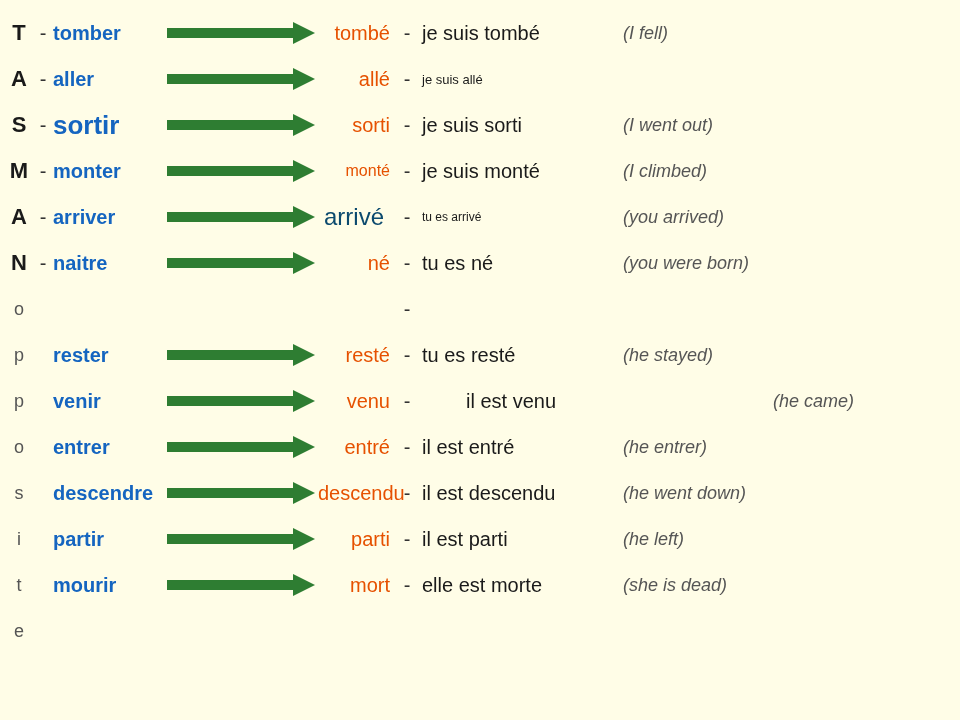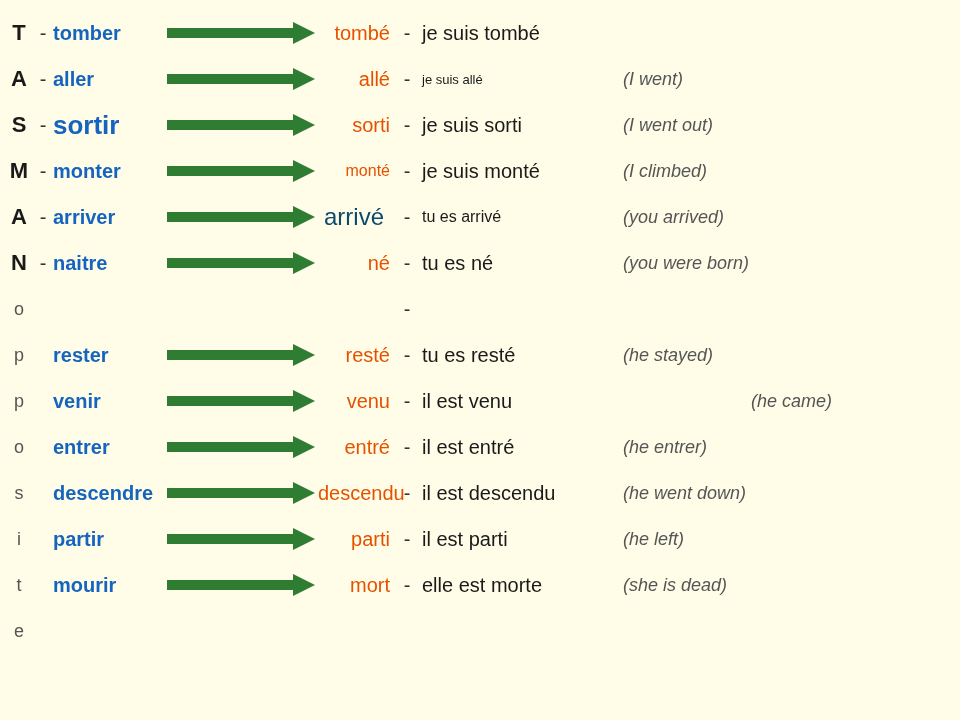--- a/index.html
+++ b/index.html
@@ -38,35 +38,35 @@
         <span style="width: 110px; font-size: 20px; font-weight: bold; color: rgb(21, 101, 192); flex-shrink: 0;">tomber</span>
         <div style="width: 155px; flex-shrink: 0; display: flex; align-items: center; justify-content: center;">
           <div style="position: relative; width: 148px; height: 22px;">
             <div style="position: absolute; top: 6px; left: 0px; width: 128px; height: 10px; background: rgb(46, 125, 50);"></div>
             <div style="position: absolute; right: 0px; top: 0px; width: 0px; height: 0px; border-top: 11px solid transparent; border-bottom: 11px solid transparent; border-left: 22px solid rgb(46, 125, 50);"></div>
           </div>
         </div>
         <span style="width: 80px; font-size: 20px; color: rgb(230, 81, 0); flex-shrink: 0; text-align: right; padding-right: 8px;">tombé</span>
         <span style="width: 18px; text-align: center; font-size: 20px; color: rgb(51, 51, 51); flex-shrink: 0;">-</span>
         <span style="width: 195px; font-size: 20px; color: rgb(26, 26, 26); flex-shrink: 0; padding-left: 6px;">je suis tombé</span>
+        <span style="font-size: 18px; color: rgb(85, 85, 85); font-style: italic; flex: 1 1 0%; text-align: left; padding-left: 12px;">(I fell)</span>
       </div>
       <div style="display: flex; align-items: center; height: 46px; width: 100%;">
         <span style="width: 28px; font-size: 22px; font-weight: bold; color: rgb(26, 26, 26); text-align: center; flex-shrink: 0;">A</span>
         <span style="width: 20px; text-align: center; font-size: 20px; color: rgb(51, 51, 51); flex-shrink: 0;">-</span>
         <span style="width: 110px; font-size: 20px; font-weight: bold; color: rgb(21, 101, 192); flex-shrink: 0;">aller</span>
         <div style="width: 155px; flex-shrink: 0; display: flex; align-items: center; justify-content: center;">
           <div style="position: relative; width: 148px; height: 22px;">
             <div style="position: absolute; top: 6px; left: 0px; width: 128px; height: 10px; background: rgb(46, 125, 50);"></div>
             <div style="position: absolute; right: 0px; top: 0px; width: 0px; height: 0px; border-top: 11px solid transparent; border-bottom: 11px solid transparent; border-left: 22px solid rgb(46, 125, 50);"></div>
           </div>
         </div>
         <span style="width: 80px; font-size: 20px; color: rgb(230, 81, 0); flex-shrink: 0; text-align: right; padding-right: 8px;">allé</span>
         <span style="width: 18px; text-align: center; font-size: 20px; color: rgb(51, 51, 51); flex-shrink: 0;">-</span>
         <span style="width: 195px; font-size: 13px; color: rgb(26, 26, 26); flex-shrink: 0; padding-left: 6px;">je suis allé</span>
-        <span style="font-size: 18px; color: rgb(85, 85, 85); font-style: italic; flex: 1 1 0%; text-align: left; padding-left: 12px;">(I went)</span>
       </div>
       <div style="display: flex; align-items: center; height: 46px; width: 100%;">
         <span style="width: 28px; font-size: 22px; font-weight: bold; color: rgb(26, 26, 26); text-align: center; flex-shrink: 0;">S</span>
         <span style="width: 20px; text-align: center; font-size: 20px; color: rgb(51, 51, 51); flex-shrink: 0;">-</span>
         <span style="width: 110px; font-size: 26px; font-weight: bold; color: rgb(21, 101, 192); flex-shrink: 0;">sortir</span>
         <div style="width: 155px; flex-shrink: 0; display: flex; align-items: center; justify-content: center;">
           <div style="position: relative; width: 148px; height: 22px;">
             <div style="position: absolute; top: 6px; left: 0px; width: 128px; height: 10px; background: rgb(46, 125, 50);"></div>
             <div style="position: absolute; right: 0px; top: 0px; width: 0px; height: 0px; border-top: 11px solid transparent; border-bottom: 11px solid transparent; border-left: 22px solid rgb(46, 125, 50);"></div>
           </div>
@@ -96,21 +96,21 @@
         <span style="width: 20px; text-align: center; font-size: 20px; color: rgb(51, 51, 51); flex-shrink: 0;">-</span>
         <span style="width: 110px; font-size: 20px; font-weight: bold; color: rgb(21, 101, 192); flex-shrink: 0;">arriver</span>
         <div style="width: 155px; flex-shrink: 0; display: flex; align-items: center; justify-content: center;">
           <div style="position: relative; width: 148px; height: 22px;">
             <div style="position: absolute; top: 6px; left: 0px; width: 128px; height: 10px; background: rgb(46, 125, 50);"></div>
             <div style="position: absolute; right: 0px; top: 0px; width: 0px; height: 0px; border-top: 11px solid transparent; border-bottom: 11px solid transparent; border-left: 22px solid rgb(46, 125, 50);"></div>
           </div>
         </div>
         <span style="width: 80px; font-size: 24px; color: #0c4a6e; flex-shrink: 0; text-align: center; padding-right: 8px;">arrivé</span>
         <span style="width: 18px; text-align: center; font-size: 20px; color: rgb(51, 51, 51); flex-shrink: 0;">-</span>
-        <span style="width: 195px; font-size: 16px; color: rgb(26, 26, 26); flex-shrink: 0; padding-left: 6px;">tu es arrivé</span>
+        <span style="width: 195px; font-size: 12px; color: rgb(26, 26, 26); flex-shrink: 0; padding-left: 6px;">tu es arrivé</span>
         <span style="font-size: 18px; color: rgb(85, 85, 85); font-style: italic; flex: 1 1 0%; text-align: left; padding-left: 12px;">(you arrived)</span>
       </div>
       <div style="display: flex; align-items: center; height: 46px; width: 100%;">
         <span style="width: 28px; font-size: 22px; font-weight: bold; color: rgb(26, 26, 26); text-align: center; flex-shrink: 0;">N</span>
         <span style="width: 20px; text-align: center; font-size: 20px; color: rgb(51, 51, 51); flex-shrink: 0;">-</span>
         <span style="width: 110px; font-size: 20px; font-weight: bold; color: rgb(21, 101, 192); flex-shrink: 0;">naitre</span>
         <div style="width: 155px; flex-shrink: 0; display: flex; align-items: center; justify-content: center;">
           <div style="position: relative; width: 148px; height: 22px;">
             <div style="position: absolute; top: 6px; left: 0px; width: 128px; height: 10px; background: rgb(46, 125, 50);"></div>
             <div style="position: absolute; right: 0px; top: 0px; width: 0px; height: 0px; border-top: 11px solid transparent; border-bottom: 11px solid transparent; border-left: 22px solid rgb(46, 125, 50);"></div>
@@ -151,21 +151,21 @@
         <span style="width: 20px; text-align: center; font-size: 20px; color: rgb(51, 51, 51); flex-shrink: 0;"></span>
         <span style="width: 110px; font-size: 20px; font-weight: bold; color: rgb(21, 101, 192); flex-shrink: 0;">venir</span>
         <div style="width: 155px; flex-shrink: 0; display: flex; align-items: center; justify-content: center;">
           <div style="position: relative; width: 148px; height: 22px;">
             <div style="position: absolute; top: 6px; left: 0px; width: 128px; height: 10px; background: rgb(46, 125, 50);"></div>
             <div style="position: absolute; right: 0px; top: 0px; width: 0px; height: 0px; border-top: 11px solid transparent; border-bottom: 11px solid transparent; border-left: 22px solid rgb(46, 125, 50);"></div>
           </div>
         </div>
         <span style="width: 80px; font-size: 20px; color: rgb(230, 81, 0); flex-shrink: 0; text-align: right; padding-right: 8px;">venu</span>
         <span style="width: 18px; text-align: center; font-size: 20px; color: rgb(51, 51, 51); flex-shrink: 0;">-</span>
-        <span style="width: 195px; font-size: 20px; color: rgb(26, 26, 26); flex-shrink: 0; padding-left: 6px;">il est venu</span>
+        <span style="width: 195px; font-size: 20px; color: rgb(26, 26, 26); flex-shrink: 0; padding-left: 6px; margin-left: 44px;">il est venu</span>
         <span style="font-size: 18px; color: rgb(85, 85, 85); font-style: italic; flex: 1 1 0%; text-align: center; padding-left: 12px;">(he came)</span>
       </div>
       <div style="display: flex; align-items: center; height: 46px; width: 100%;">
         <span style="width: 28px; font-size: 18px; font-weight: normal; color: rgb(85, 85, 85); text-align: center; flex-shrink: 0;">o</span>
         <span style="width: 20px; text-align: center; font-size: 20px; color: rgb(51, 51, 51); flex-shrink: 0;"></span>
         <span style="width: 110px; font-size: 20px; font-weight: bold; color: rgb(21, 101, 192); flex-shrink: 0;">entrer</span>
         <div style="width: 155px; flex-shrink: 0; display: flex; align-items: center; justify-content: center;">
           <div style="position: relative; width: 148px; height: 22px;">
             <div style="position: absolute; top: 6px; left: 0px; width: 128px; height: 10px; background: rgb(46, 125, 50);"></div>
             <div style="position: absolute; right: 0px; top: 0px; width: 0px; height: 0px; border-top: 11px solid transparent; border-bottom: 11px solid transparent; border-left: 22px solid rgb(46, 125, 50);"></div>

